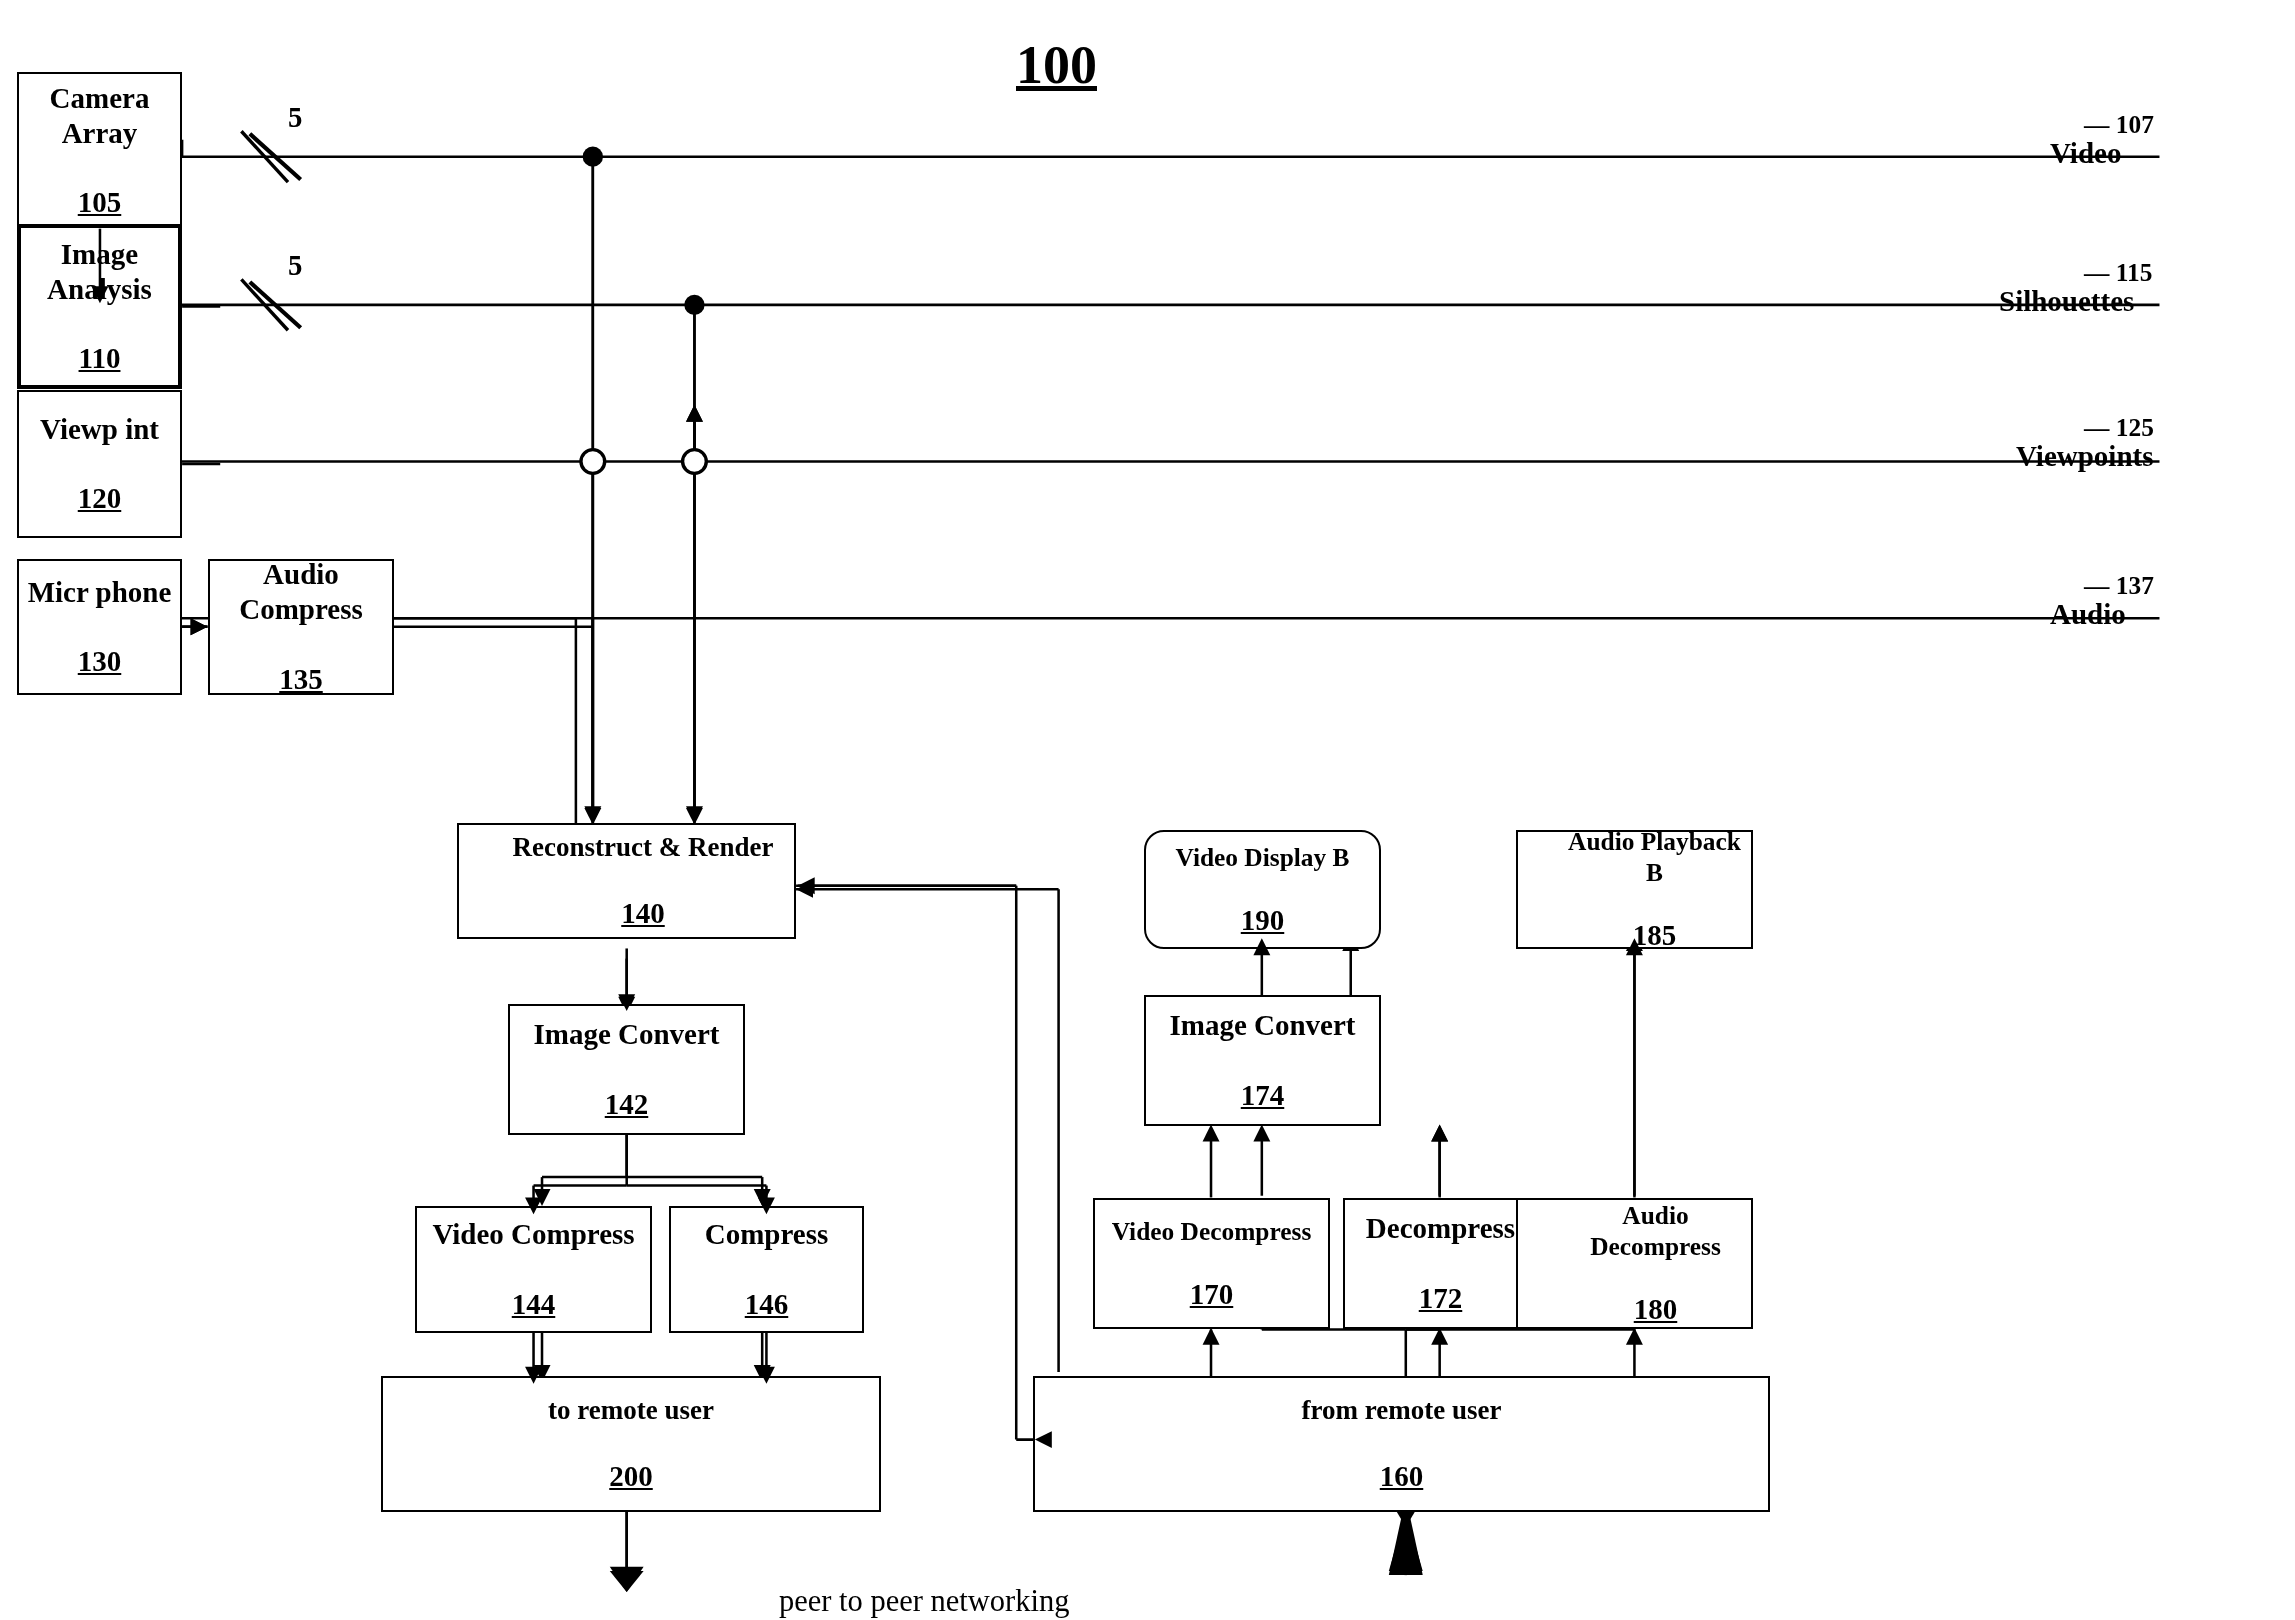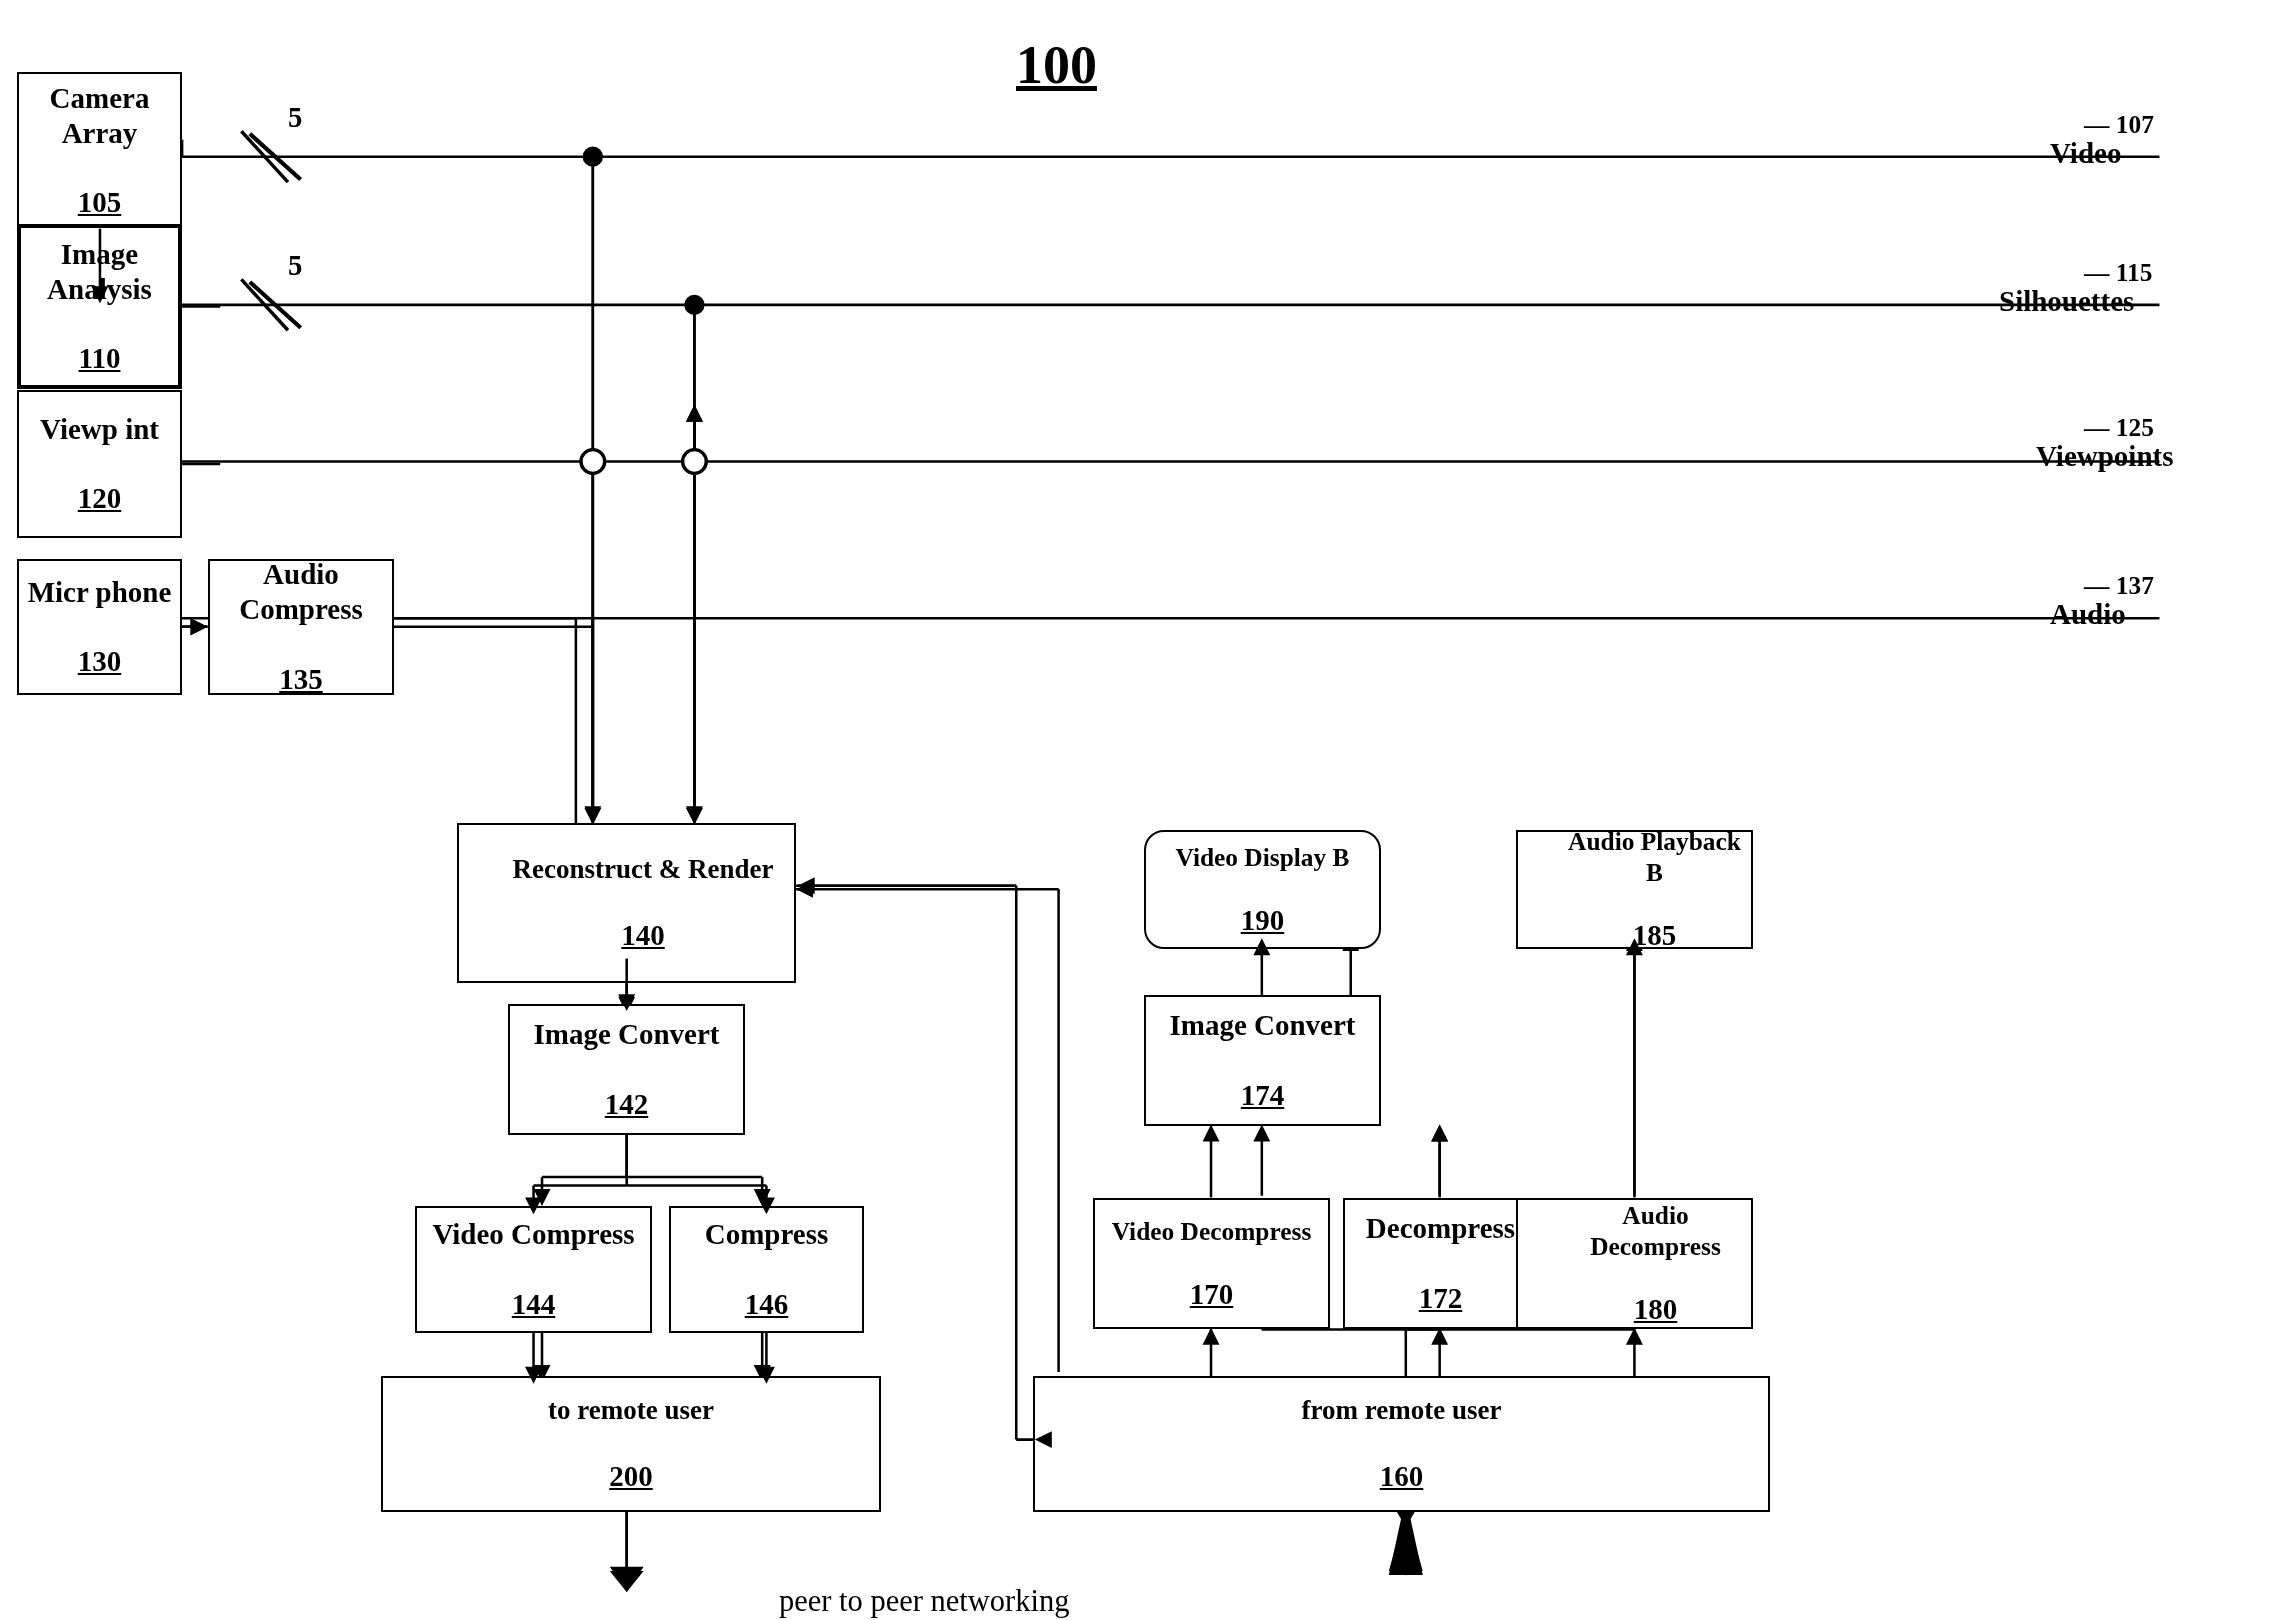--- a/index.html
+++ b/index.html
@@ -187,21 +187,21 @@
     <span>— 107</span>
   </div>
 
   <div class="label" style="top:285px; left:1999px;">
     <span>Silhouettes</span>
   </div>
   <div class="label" style="top:258px; left:2084px; font-size:25.4px;">
     <span>— 115</span>
   </div>
 
-  <div class="label" style="top:440px; left:2016px;margin-left:20px;">
+  <div class="label" style="top:440px; left:2016px;">
     <span>Viewpoints</span>
   </div>
   <div class="label" style="top:413px; left:2084px; font-size:25.4px;">
     <span>— 125</span>
   </div>
 
   <div class="label" style="top:598px; left:2050px;">
     <span>Audio</span>
   </div>
   <div class="label" style="top:571px; left:2084px; font-size:25.4px;">
@@ -231,21 +231,21 @@
       <br>
     <u>130</u>
   </div>
 
   <div class="box" style="left:208px; top:559px; width:186px; height:136px;">
     <span>Audio Compress</span>
       <br>
     <u>135</u>
   </div>
 
-  <div class="box" style="left:457px; top:823px; width:339px; height:160px; font-size:27px;padding-left:33px;">
+  <div class="box" style="left:457px; top:823px; width:339px; height:116px; font-size:27px;padding-left:33px;">
     <span>Reconstruct &amp; Render</span>
       <br>
     <u>140</u>
   </div>
 
   <div class="box" style="left:508px; top:1004px; width:237px; height:131px;">
     <span>Image Convert</span>
       <br>
     <u>142</u>
   </div>

